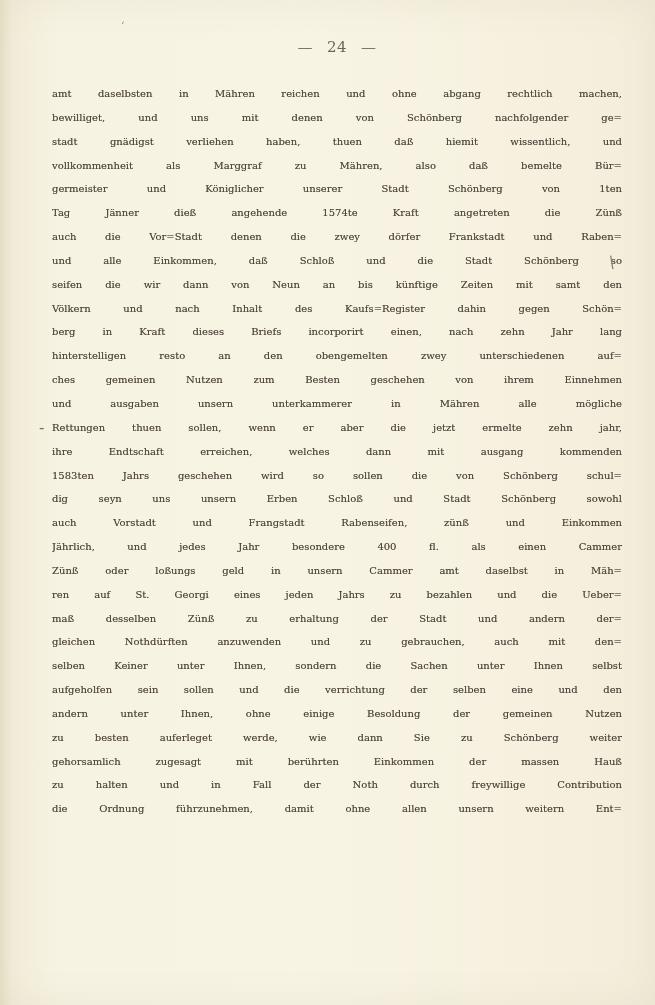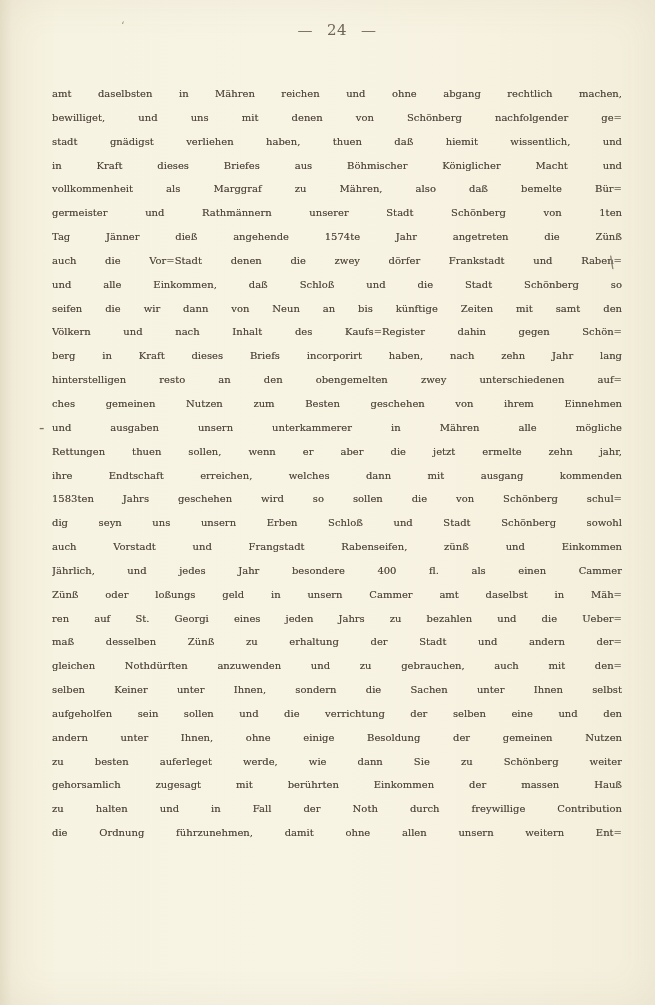--- a/index.html
+++ b/index.html
@@ -13,21 +13,21 @@
     overflow: hidden;
     background: linear-gradient(90deg,
       #e9e2cb 0px, #f3eeda 12px, #f7f3e2 60px,
       #f8f4e4 45%, #f6f1df 80%, #f3eeda 100%);
     box-shadow: inset 0 0 40px rgba(120,105,75,0.08);
     font-family: "DejaVu Serif", serif;
     color: #4e453a;
   }
   .header {
     position: absolute;
-    top: 21px;
+    top: 38px;
     left: 52px;
     width: 570px;
     text-align: center;
     font-size: 15px;
     color: #7b7263;
     letter-spacing: 0.5px;
   }
   .header .pn {
     margin: 0 14px;
     color: #6e6556;
@@ -84,29 +84,28 @@
 <div class="page">
 
   <div class="header">
     <span>—</span><span class="pn">24</span><span>—</span>
   </div>
 
   <div class="body-text">
       <div class="line">amt daselbsten in Mähren reichen und ohne abgang rechtlich machen,</div>
       <div class="line">bewilliget, und uns mit denen von Schönberg nachfolgender ge=</div>
       <div class="line">stadt gnädigst verliehen haben, thuen daß hiemit wissentlich, und</div>
-      <div class="line">in Kraft dieses Briefes aus Böhmischer Königlicher Macht und</div>
       <div class="line">vollkommenheit als Marggraf zu Mähren, also daß bemelte Bür=</div>
-      <div class="line">germeister und Rathmännern unserer Stadt Schönberg von 1ten</div>
-      <div class="line">Tag Jänner dieß angehende 1574te Jahr angetreten die Zünß</div>
+      <div class="line">germeister und Königlicher unserer Stadt Schönberg von 1ten</div>
+      <div class="line">Tag Jänner dieß angehende 1574te Kraft angetreten die Zünß</div>
       <div class="line">auch die Vor=Stadt denen die zwey dörfer Frankstadt und Raben=</div>
       <div class="line">und alle Einkommen, daß Schloß und die Stadt Schönberg so</div>
       <div class="line">seifen die wir dann von Neun an bis künftige Zeiten mit samt den</div>
       <div class="line">Völkern und nach Inhalt des Kaufs=Register dahin gegen Schön=</div>
-      <div class="line">berg in Kraft dieses Briefs incorporirt haben, nach zehn Jahr lang</div>
+      <div class="line">berg in Kraft dieses Briefs incorporirt einen, nach zehn Jahr lang</div>
       <div class="line">hinterstelligen resto an den obengemelten zwey unterschiedenen auf=</div>
       <div class="line">ches gemeinen Nutzen zum Besten geschehen von ihrem Einnehmen</div>
       <div class="line">und ausgaben unsern unterkammerer in Mähren alle mögliche</div>
       <div class="line">Rettungen thuen sollen, wenn er aber die jetzt ermelte zehn jahr,</div>
       <div class="line">ihre Endtschaft erreichen, welches dann mit ausgang kommenden</div>
       <div class="line">1583ten Jahrs geschehen wird so sollen die von Schönberg schul=</div>
       <div class="line">dig seyn uns unsern Erben Schloß und Stadt Schönberg sowohl</div>
       <div class="line">auch Vorstadt und Frangstadt Rabenseifen, zünß und Einkommen</div>
       <div class="line">Jährlich, und jedes Jahr besondere 400 fl. als einen Cammer</div>
       <div class="line">Zünß oder loßungs geld in unsern Cammer amt daselbst in Mäh=</div>

